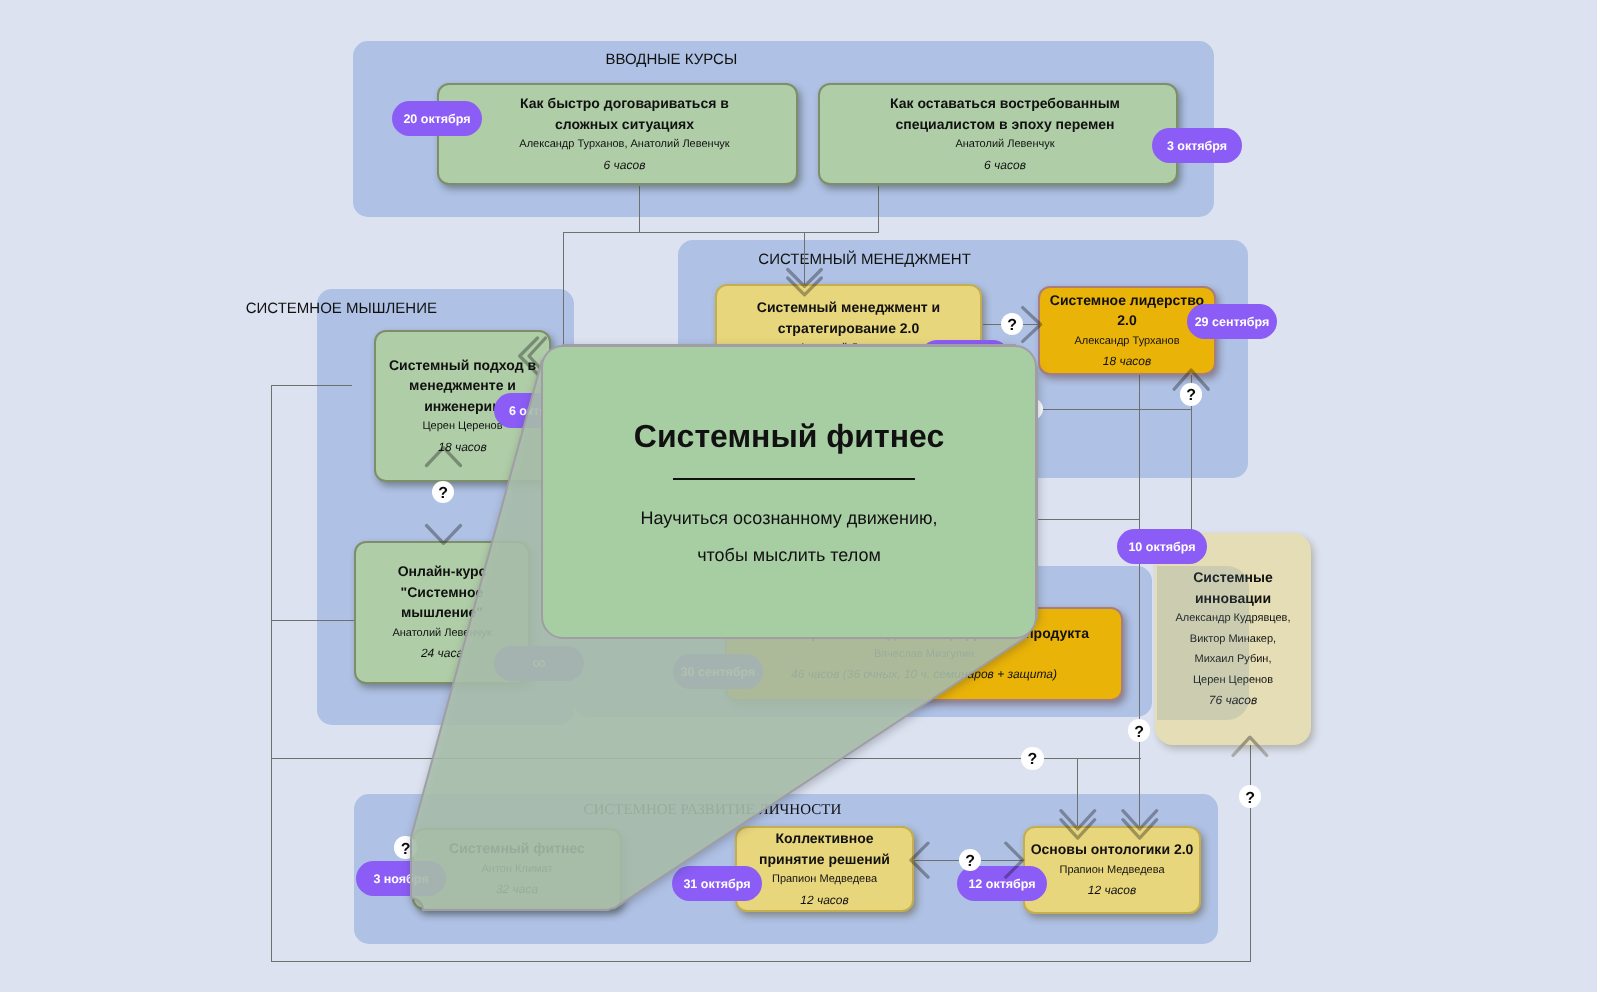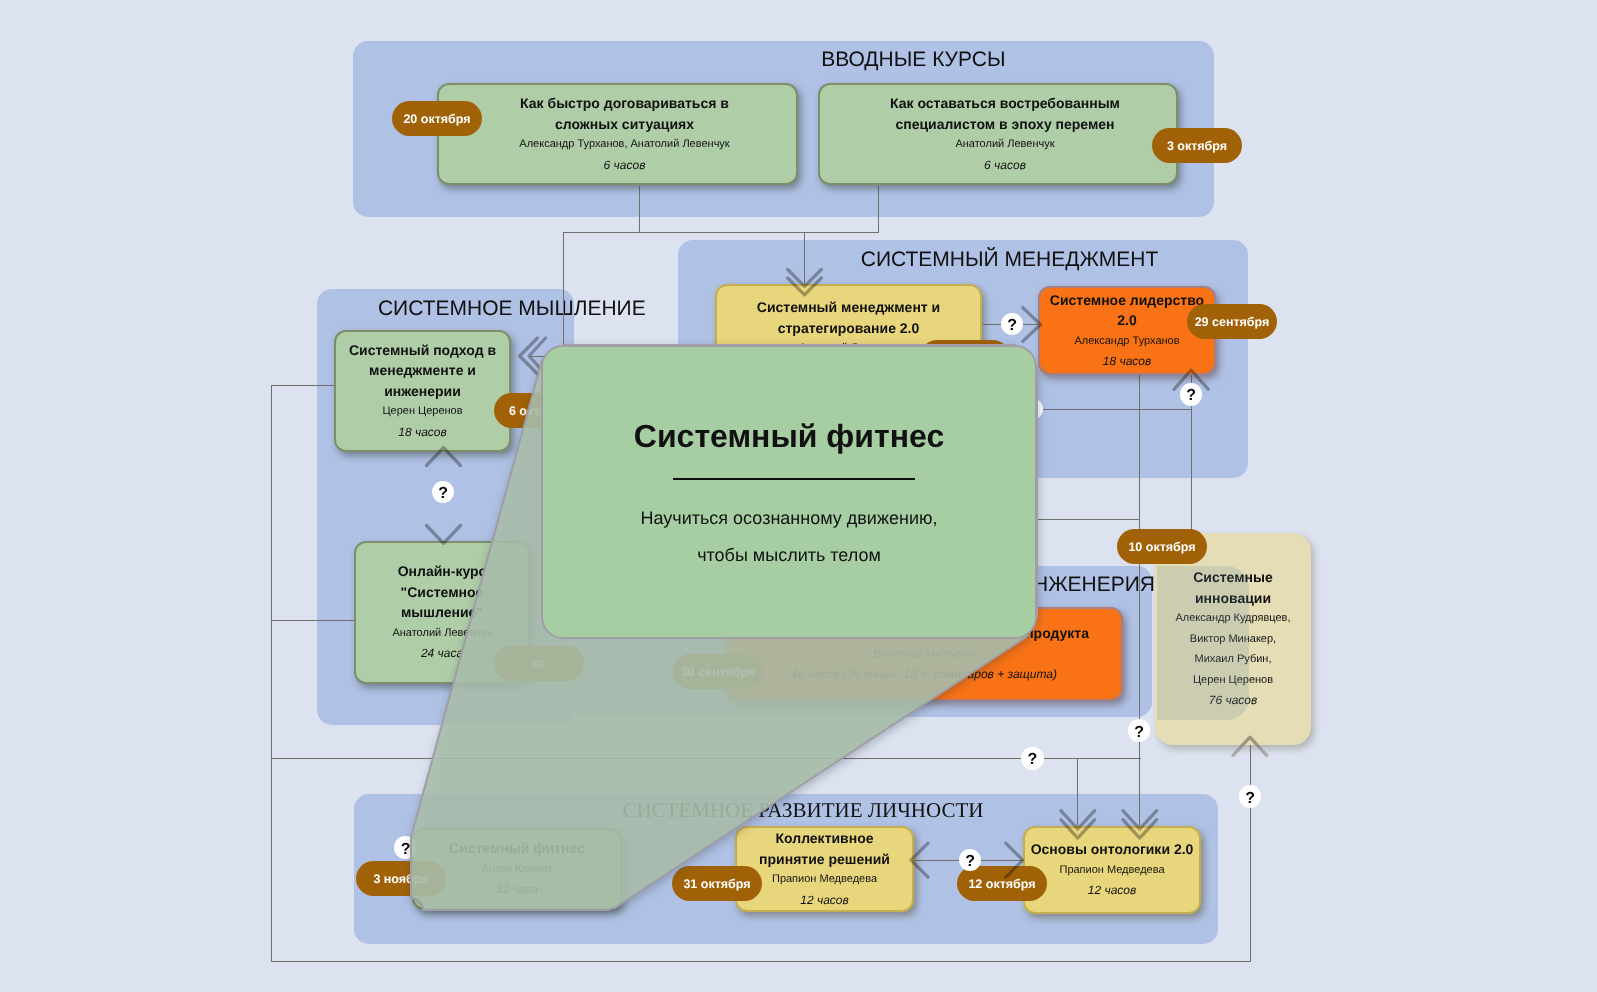--- a/index.html
+++ b/index.html
@@ -3,36 +3,36 @@
 <meta charset="utf-8">
 <title>Roadmap</title>
 <style>
   html,body{margin:0;padding:0;}
   *{-webkit-font-smoothing:antialiased;text-rendering:geometricPrecision;}
   body{width:1597px;height:992px;background:#dce2f0;font-family:"Liberation Sans",sans-serif;overflow:hidden;-webkit-font-smoothing:antialiased;}
   #stage{position:relative;width:1597px;height:992px;transform:translateZ(0);}
 
   
   .section{position:absolute;background:#afc1e4;border-radius:15px;}
-  .section-title{position:absolute;text-align:right;font-size:21px;font-weight:400;color:#111;line-height:18px;}
+  .section-title{position:absolute;text-align:left;font-size:15px;font-weight:400;color:#111;line-height:18px;}
 
   
   .node{position:absolute;border-radius:12px;border:2px solid #7d8e69;background:#afcda7;overflow:hidden;
         box-shadow:3px 4px 7px rgba(45,55,45,.45);
         display:flex;flex-direction:column;align-items:center;justify-content:center;
         text-align:center;color:#111;box-sizing:border-box;}
   .node .ttl{font-weight:700;font-size:14px;line-height:20.5px;}
   .node .auth{font-weight:400;font-size:11px;line-height:20.5px;}
   .node .hrs{font-style:italic;font-size:12px;line-height:20.5px;}
   .node.yellow{background:#e8d67c;border-color:#c5ae50;box-shadow:3px 4px 7px rgba(70,60,20,.42);}
-  .node.pink{background:#f97316;border-color:#a87e7e;box-shadow:3px 4px 7px rgba(70,40,40,.42);}
+  .node.pink{background:#eab308;border-color:#a87e7e;box-shadow:3px 4px 7px rgba(70,40,40,.42);}
   .node.sand{background:#e4ddb5;border-color:#e4ddb5;border-radius:18px;box-shadow:3px 4px 7px rgba(70,60,20,.28);}
 
   
-  .pill{position:absolute;background:#a16207;color:#fff;border-radius:999px;
+  .pill{position:absolute;background:#8b5cf6;color:#fff;border-radius:999px;
         font-size:12.5px;font-weight:700;display:flex;align-items:center;justify-content:center;
         height:35px;width:90px;white-space:nowrap;box-sizing:border-box;}
 
   
   .qmark{position:absolute;width:22.6px;height:22.6px;border-radius:50%;background:#fff;
          display:flex;align-items:center;justify-content:center;font-size:16px;font-weight:700;color:#0a0a0a;
          line-height:1;padding-top:4px;box-sizing:border-box;}
 
   
   #wires,#arrows{position:absolute;left:0;top:0;width:1597px;height:992px;}
@@ -116,21 +116,21 @@
   <div class="node pink" style="left:1038px;top:286px;width:178px;height:89px;">
     <div class="ttl">
         <div>Системное лидерство</div>
         <div>2.0</div>
       </div>
     <div class="auth">
         <div>Александр Турханов</div>
       </div>
     <div class="hrs">18 часов</div>
   </div>
-  <div class="node" style="left:334px;top:330px;width:177px;height:122px;">
+  <div class="node" style="left:374px;top:330px;width:177px;height:152px;">
     <div class="ttl">
         <div>Системный подход в</div>
         <div>менеджменте и</div>
         <div>инженерии</div>
       </div>
     <div class="auth">
         <div>Церен Церенов</div>
       </div>
     <div class="hrs">18 часов</div>
   </div>

